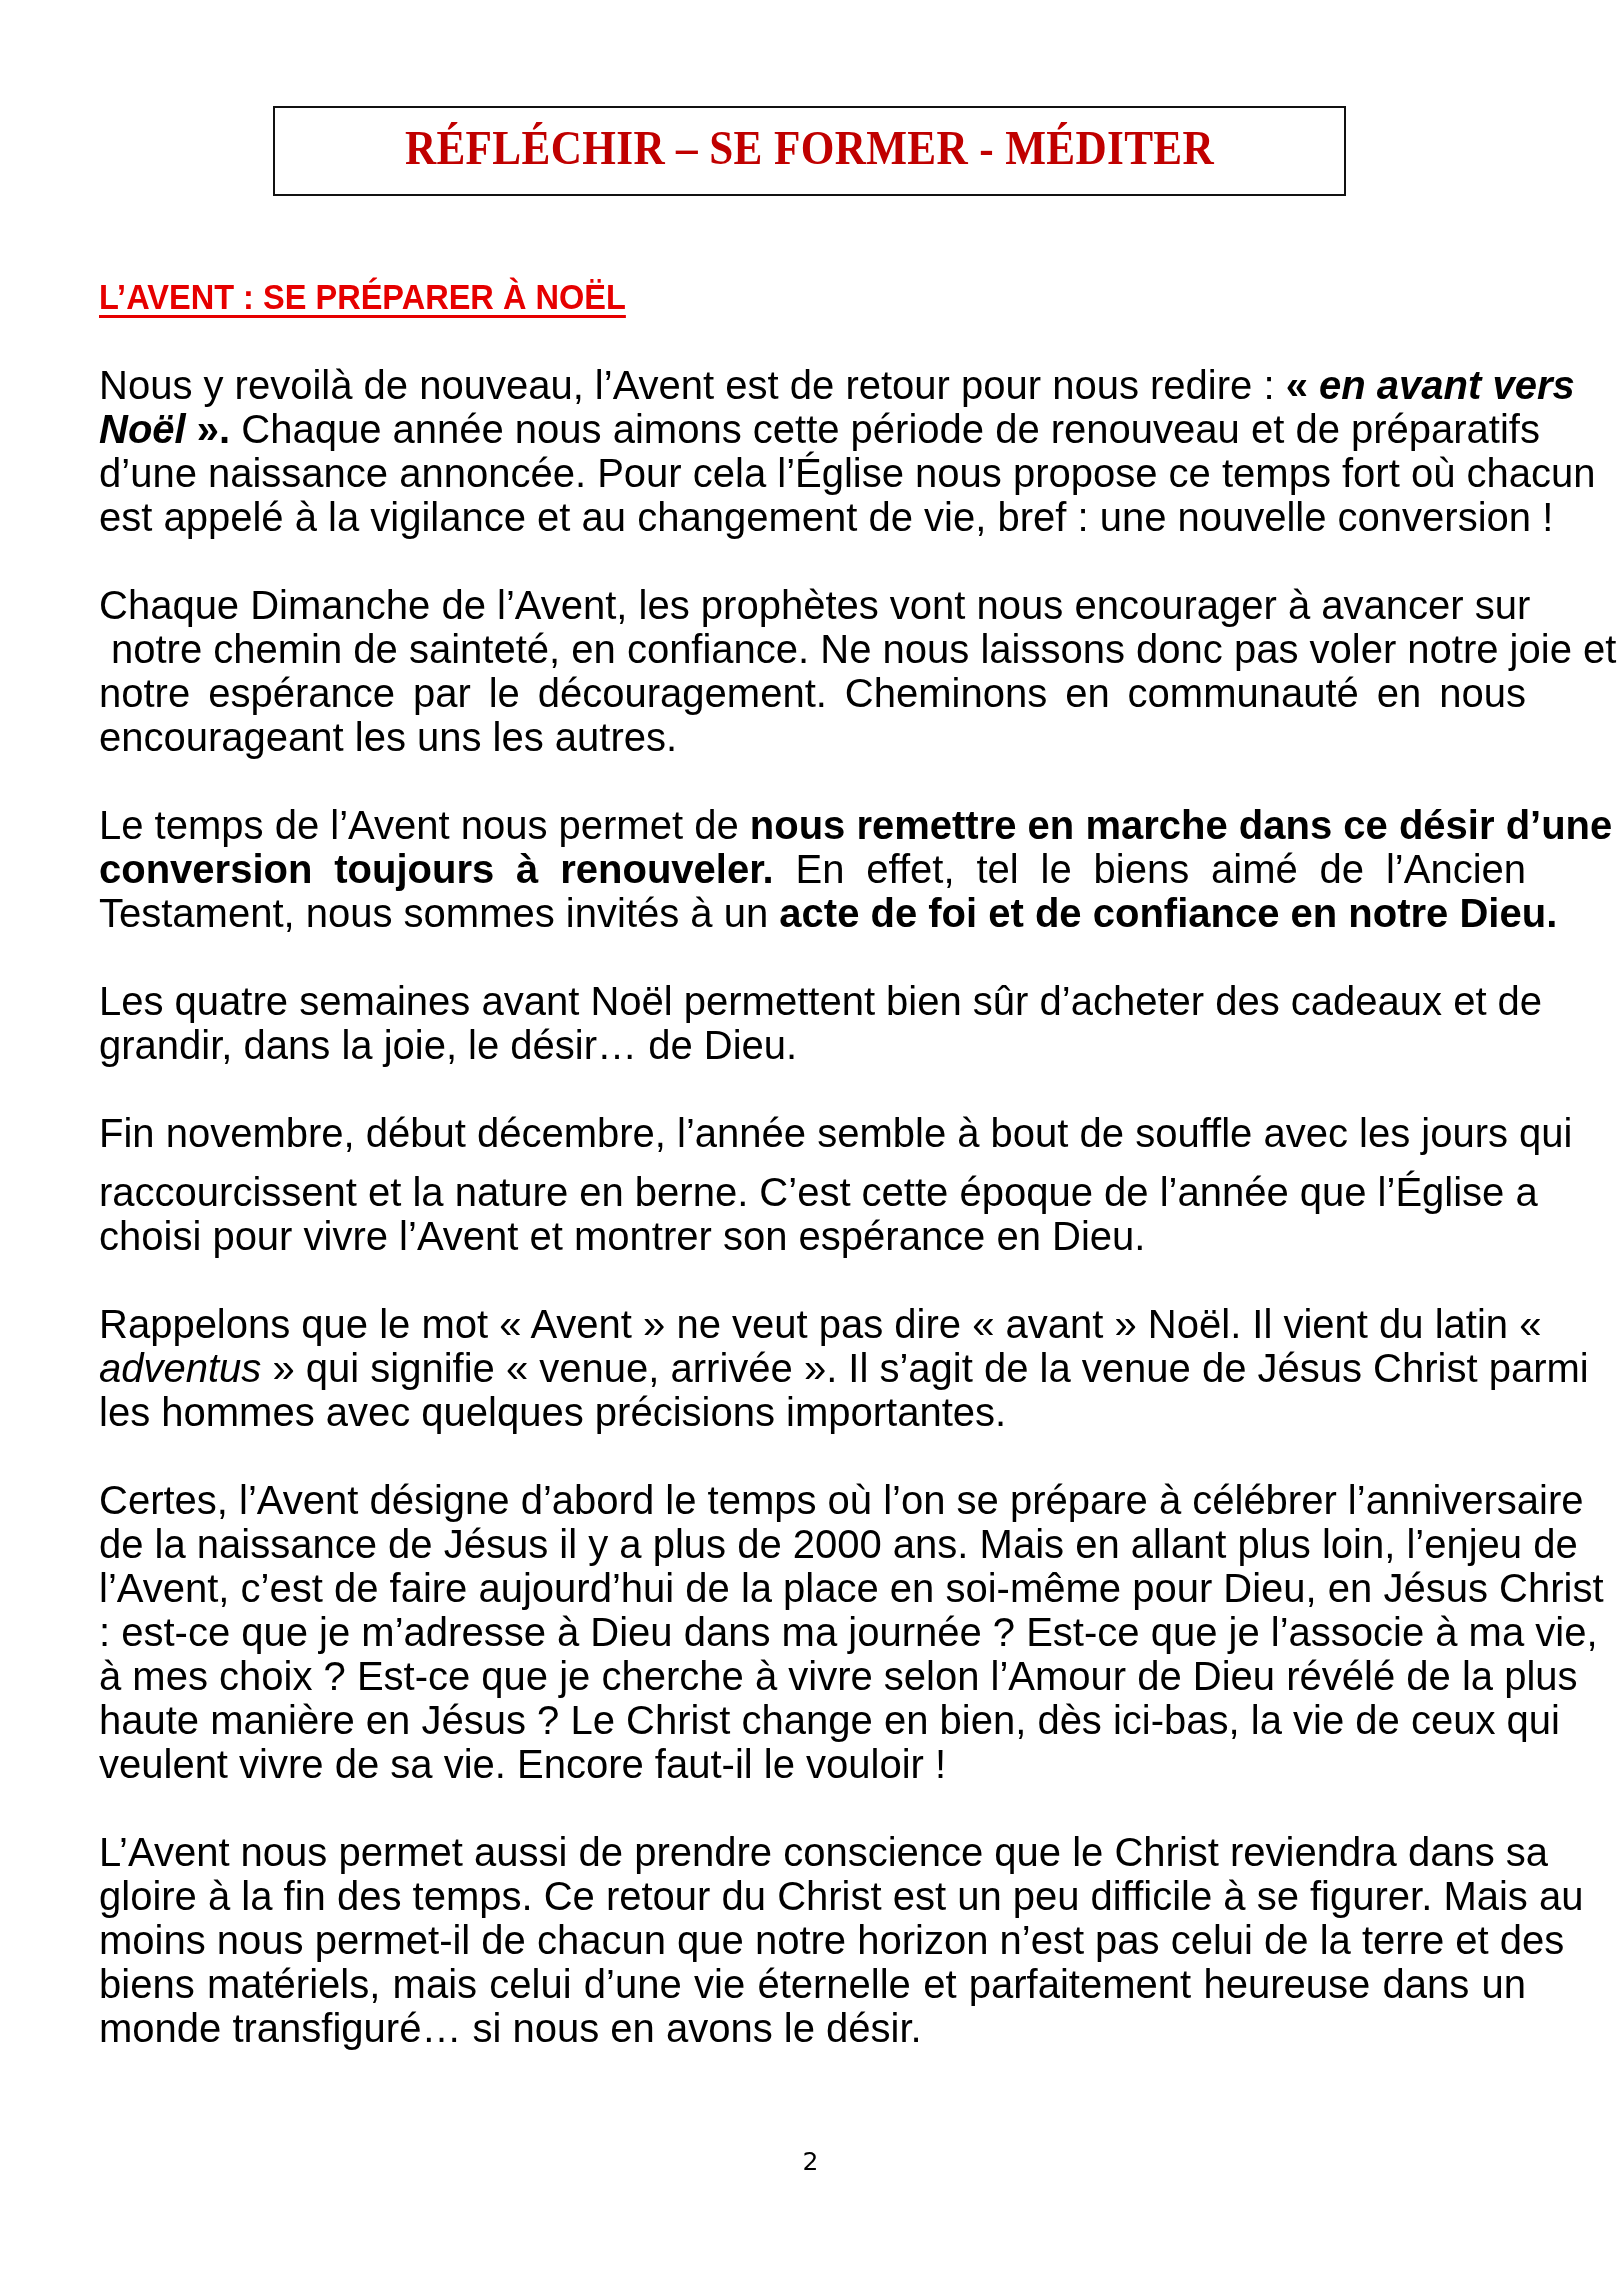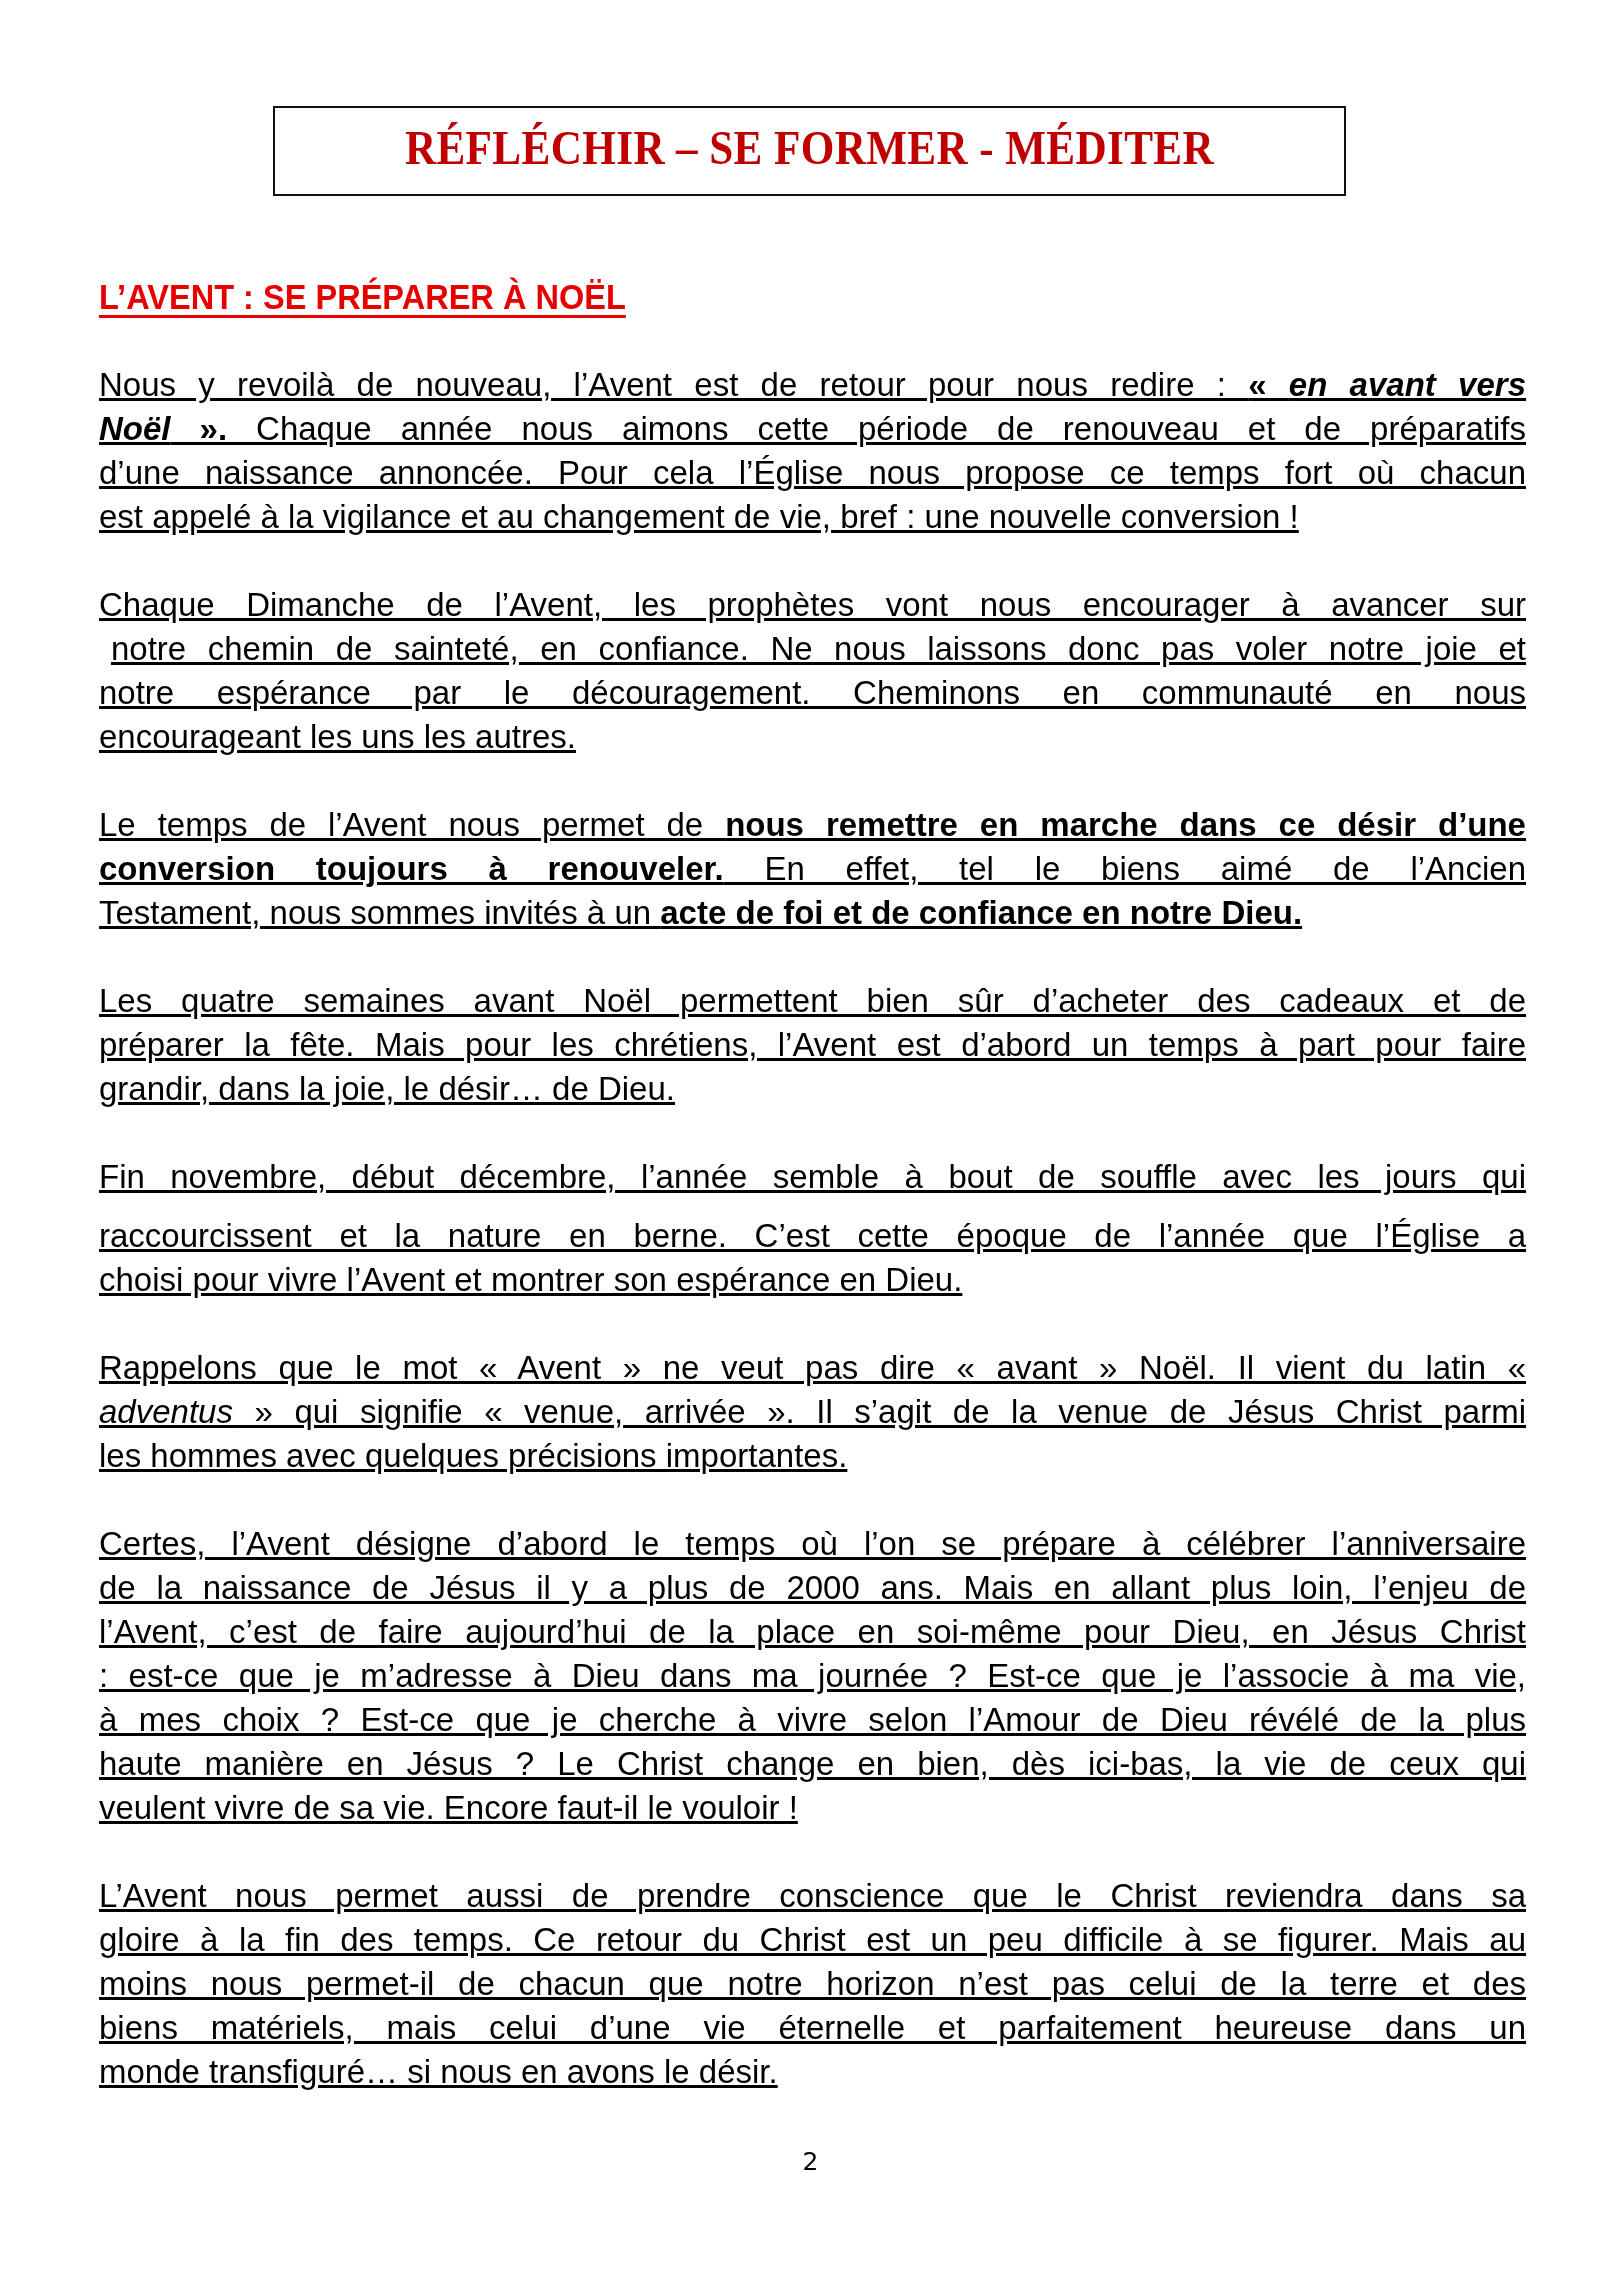--- a/index.html
+++ b/index.html
@@ -17,21 +17,21 @@
   .section-heading {
     position: absolute; left: 99px; top: 277px;
     font-family: "Liberation Sans", "DejaVu Sans", sans-serif; font-weight: bold;
     font-size: 35px; line-height: 40px; color: #E60000;
     text-decoration: underline; text-decoration-thickness: 2.7px; text-underline-offset: 6.3px;
     white-space: nowrap; transform: scaleX(0.93); transform-origin: left;
   }
   .body-text {
     position: absolute; left: 99px; top: 363px; width: 1427px;
     font-family: "Liberation Sans", "DejaVu Sans", sans-serif;
-    font-size: 33px; line-height: 44px; color: #000000; text-decoration: underline;
+    font-size: 40px; line-height: 44px; color: #000000;
   }
   .para { margin: 0 0 44px 0; }
   .line { white-space: nowrap; height: 44px; text-align: justify; text-align-last: justify; overflow: visible; }
   .line.last { text-align: left; text-align-last: left; }
   .line .b { font-weight: bold; }
   .line .i { font-style: italic; }
   .line .bi { font-weight: bold; font-style: italic; }
   .page-number {
     position: absolute; left: 0; width: 1621px; top: 2147px; text-align: center;
     font-family: "DejaVu Sans", "Liberation Sans", sans-serif; font-size: 25px; line-height: 30px; color: #000000;
@@ -59,21 +59,20 @@
       <div class="line" style="white-space: nowrap; word-spacing: 0px; text-align: left;"><span>notre espérance par le découragement. Cheminons en communauté en nous</span></div>
       <div class="line last"><span>encourageant les uns les autres.</span></div>
     </div>
     <div class="para">
       <div class="line" style="white-space: nowrap; word-spacing: 0px; text-align: left;"><span>Le temps de l’Avent nous permet de </span><span class="b">nous remettre en marche dans ce désir d’une</span></div>
       <div class="line" style="white-space: nowrap; word-spacing: 0px; text-align: left;"><span class="b">conversion toujours à renouveler.</span><span> En effet, tel le biens aimé de l’Ancien</span></div>
       <div class="line last"><span>Testament, nous sommes invités à un </span><span class="b">acte de foi et de confiance en notre Dieu.</span></div>
     </div>
     <div class="para">
       <div class="line" style="white-space: nowrap; word-spacing: 0px; text-align: left;"><span>Les quatre semaines avant Noël permettent bien sûr d’acheter des cadeaux et de</span></div>
-      <div class="line" style="white-space: nowrap; word-spacing: 0px; text-align: left;"><span>préparer la fête. Mais pour les chrétiens, l’Avent est d’abord un temps à part pour faire</span></div>
       <div class="line last"><span>grandir, dans la joie, le désir… de Dieu.</span></div>
     </div>
     <div class="para">
       <div class="line" style="white-space: nowrap; word-spacing: 0px; text-align: left; margin-top: 32px;"><span>Fin novembre, début décembre, l’année semble à bout de souffle avec les jours qui</span></div>
       <div class="line" style="white-space: nowrap; word-spacing: 0px; text-align: left; margin-top: 15px;"><span>raccourcissent et la nature en berne. C’est cette époque de l’année que l’Église a</span></div>
       <div class="line last"><span>choisi pour vivre l’Avent et montrer son espérance en Dieu.</span></div>
     </div>
     <div class="para">
       <div class="line" style="white-space: nowrap; word-spacing: 0px; text-align: left;"><span>Rappelons que le mot « Avent » ne veut pas dire « avant » Noël. Il vient du latin «</span></div>
       <div class="line" style="white-space: nowrap; word-spacing: 0px; text-align: left;"><span class="i">adventus</span><span> » qui signifie « venue, arrivée ». Il s’agit de la venue de Jésus Christ parmi</span></div>

